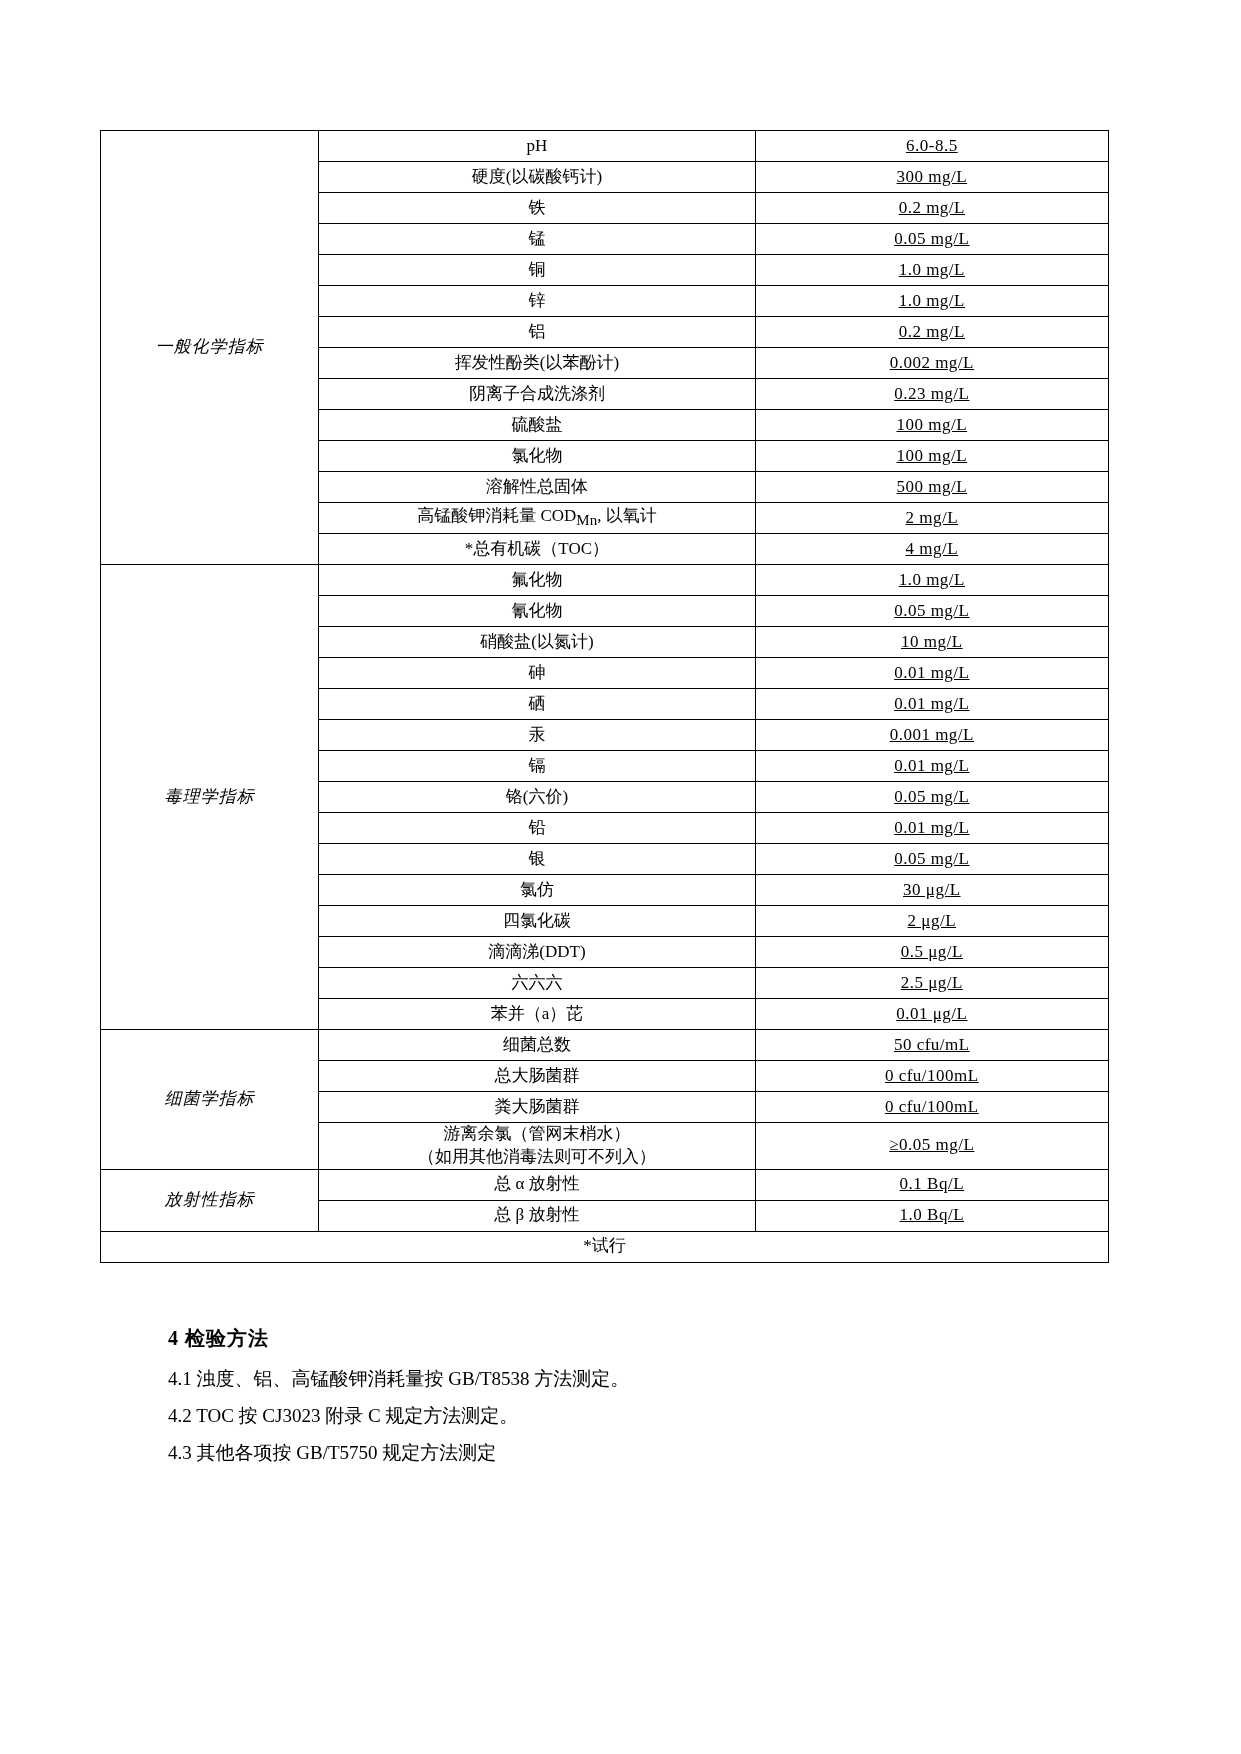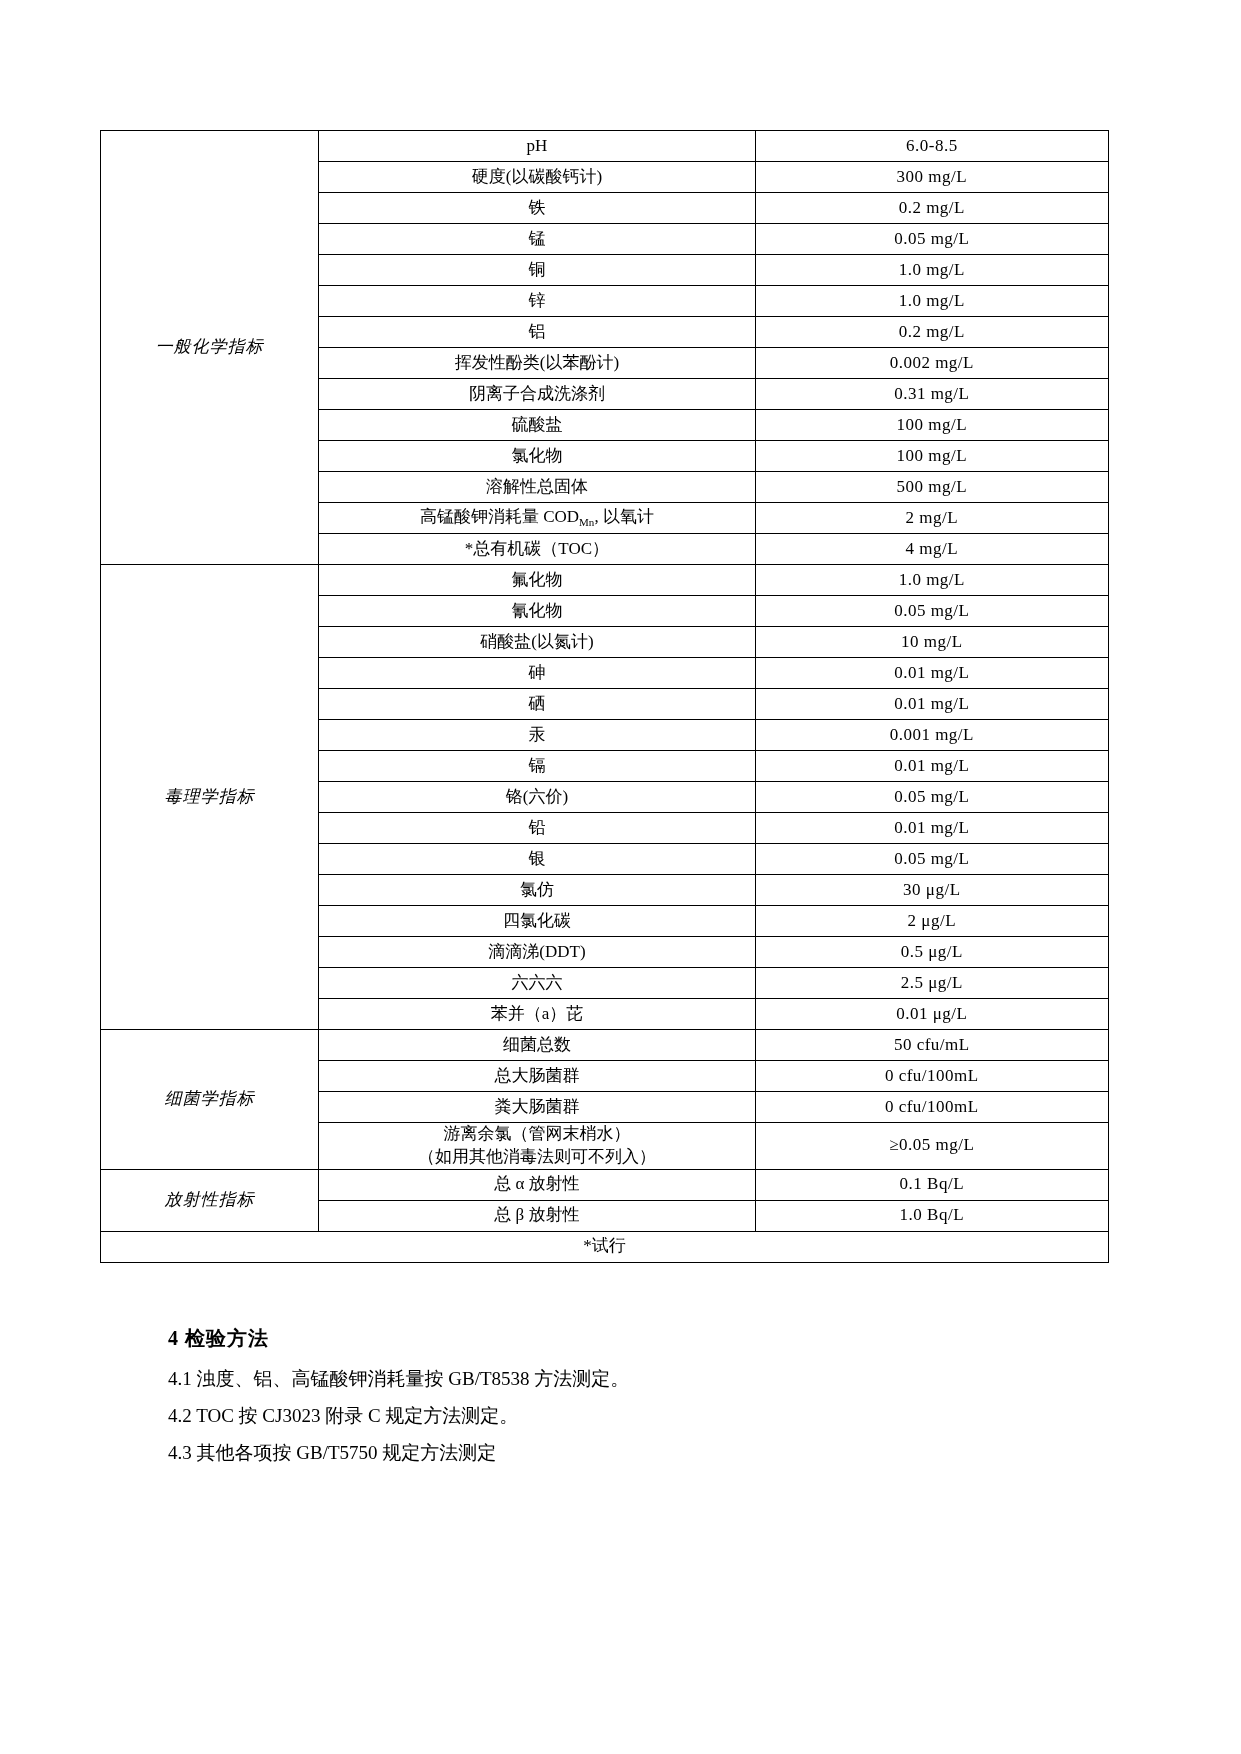--- a/index.html
+++ b/index.html
@@ -46,30 +46,31 @@
   }
   td.item {
     width: 393px;
     font-size: 18px;
   }
   td.val {
     width: 318px;
     font-size: 17px;
     font-family: "Liberation Mono", "DejaVu Sans Mono", monospace;
     letter-spacing: 0.5px;
+    text-decoration: underline;
   }
   td.note {
     text-align: left;
     padding-left: 6px;
     font-size: 17px;
     height: 30px;
     margin-left: 44px;
   }
   .sub {
-    font-size: 11px;
+    font-size: 15px;
     vertical-align: sub;
   }
   .two-line {
     line-height: 1.5;
     padding: 5px 0;
   }
   .body-text {
     margin-top: 56px;
     padding-left: 68px;
     font-size: 19px;
@@ -121,21 +122,21 @@
       <tr>
         <td class="item">铝</td>
         <td class="val">0.2 mg/L</td>
       </tr>
       <tr>
         <td class="item">挥发性酚类(以苯酚计)</td>
         <td class="val">0.002 mg/L</td>
       </tr>
       <tr>
         <td class="item">阴离子合成洗涤剂</td>
-        <td class="val">0.31 mg/L</td>
+        <td class="val">0.23 mg/L</td>
       </tr>
       <tr>
         <td class="item">硫酸盐</td>
         <td class="val">100 mg/L</td>
       </tr>
       <tr>
         <td class="item">氯化物</td>
         <td class="val">100 mg/L</td>
       </tr>
       <tr>

